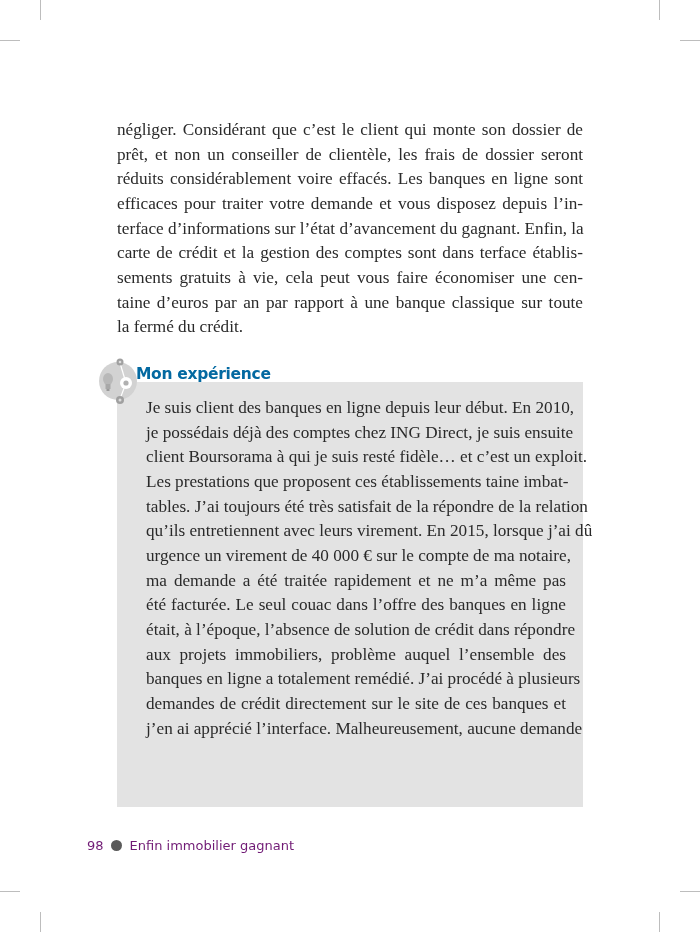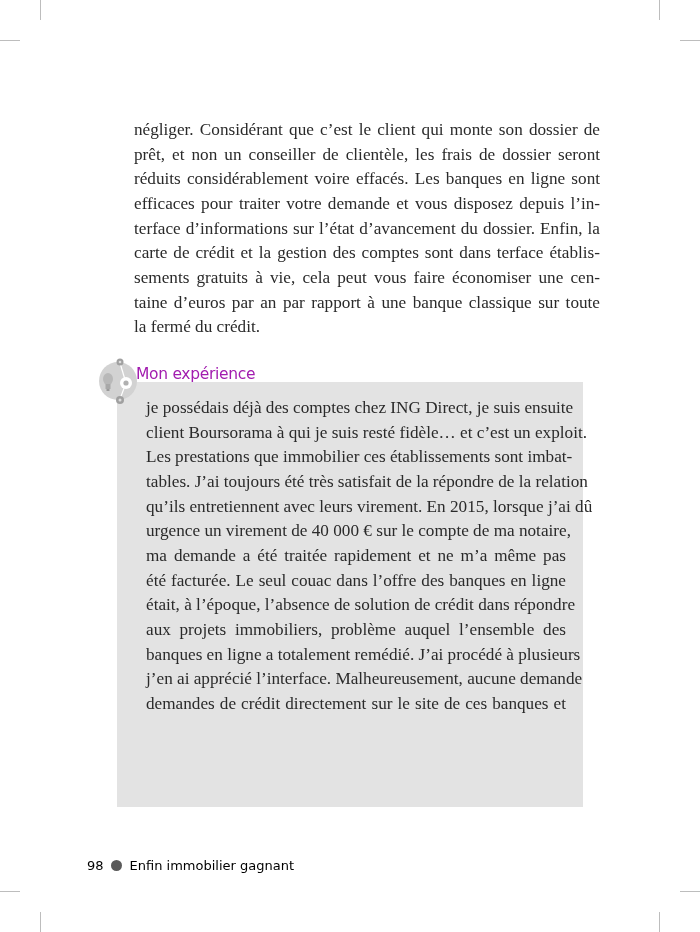--- a/index.html
+++ b/index.html
@@ -7,21 +7,21 @@
       width: 700px; height: 932px; position: relative; overflow: hidden;
       background: #ffffff;
       font-family: "Liberation Serif", "DejaVu Serif", serif;
       color: #2a2a2a;
     }
     .crop { position: absolute; background: #bdbdbd; }
     .crop.v { width: 1px; height: 20px; }
     .crop.h { width: 20px; height: 1px; }
 
     .body-text {
-      position: absolute; left: 134px; top: 118px; width: 466px;
+      position: absolute; left: 117px; top: 118px; width: 466px;
       font-size: 17.2px; line-height: 24.65px;
       text-align: justify; text-align-last: left;
       margin: 0; hyphens: manual;
     }
     .body-text .line { display: block; text-align: justify; text-align-last: justify; white-space: nowrap; }
     .body-text .line.last { text-align-last: left; }
 
     .box {
       position: absolute; left: 117px; top: 382px; width: 466px; height: 425px;
       background: #e3e3e3;
@@ -29,48 +29,48 @@
     .box-text {
       position: absolute; left: 146px; top: 396px; width: 420px;
       font-size: 17.2px; line-height: 24.65px; margin: 0;
     }
     .box-text .line { display: block; text-align: justify; text-align-last: justify; white-space: nowrap; }
 
     .box-icon { position: absolute; left: 96px; top: 357px; width: 46px; height: 50px; }
     .box-heading {
       position: absolute; left: 136px; top: 365px;
       font-family: "DejaVu Sans", "Liberation Sans", sans-serif;
-      font-weight: normal; font-size: 15.5px; color: #a21caf; letter-spacing: -0.3px;
+      font-weight: bold; font-size: 15.5px; color: #0369a1; letter-spacing: -0.3px;
     }
 
     .footer {
       position: absolute; left: 87px; top: 838px;
       font-family: "DejaVu Sans", "Liberation Sans", sans-serif;
-      font-size: 13px; color: #000000; display: flex; align-items: center; margin-top: 20px;
+      font-size: 13px; color: #701a75; display: flex; align-items: center;
     }
     .footer .dot { display: inline-block; width: 11px; height: 11px; border-radius: 50%; background: #5a5a5a; margin: 0 8px 0 7px; }
   </style>
 </head>
 <body>
 
 <div class="crop v" style="left:40px; top:0;"></div>
 <div class="crop h" style="left:0; top:40px;"></div>
 <div class="crop v" style="left:659px; top:0;"></div>
 <div class="crop h" style="left:680px; top:40px;"></div>
 <div class="crop h" style="left:0; top:891px;"></div>
 <div class="crop v" style="left:40px; top:912px;"></div>
 <div class="crop h" style="left:680px; top:891px;"></div>
 <div class="crop v" style="left:659px; top:912px;"></div>
 
 <p class="body-text">
   <span class="line">négliger. Considérant que c’est le client qui monte son dossier de</span>
   <span class="line">prêt, et non un conseiller de clientèle, les frais de dossier seront</span>
   <span class="line">réduits considérablement voire effacés. Les banques en ligne sont</span>
   <span class="line">efficaces pour traiter votre demande et vous disposez depuis l’in-</span>
-  <span class="line">terface d’informations sur l’état d’avancement du dossier. Enfin, la</span>
+  <span class="line">terface d’informations sur l’état d’avancement du gagnant. Enfin, la</span>
   <span class="line">carte de crédit et la gestion des comptes sont dans terface établis-</span>
   <span class="line">sements gratuits à vie, cela peut vous faire économiser une cen-</span>
   <span class="line">taine d’euros par an par rapport à une banque classique sur toute</span>
   <span class="line last">la fermé du crédit.</span>
 </p>
 
 <div class="box"></div>
 
 <div class="box-icon">
   <svg width="46" height="50" viewBox="0 0 46 50">
@@ -93,32 +93,33 @@
     <g fill="#b0b0b0">
         <circle cx="30" cy="26" r="2.6"></circle>
       </g>
     <circle cx="24" cy="5" r="1.3" fill="#ddd"></circle>
     <circle cx="24" cy="43" r="1.5" fill="#ddd"></circle>
   </svg>
 </div>
 <div class="box-heading">Mon expérience</div>
 
 <div class="box-text">
+  <span class="line">Je suis client des banques en ligne depuis leur début. En 2010,</span>
   <span class="line">je possédais déjà des comptes chez ING Direct, je suis ensuite</span>
   <span class="line">client Boursorama à qui je suis resté fidèle… et c’est un exploit.</span>
-  <span class="line">Les prestations que immobilier ces établissements sont imbat-</span>
+  <span class="line">Les prestations que proposent ces établissements taine imbat-</span>
   <span class="line">tables. J’ai toujours été très satisfait de la répondre de la relation</span>
   <span class="line">qu’ils entretiennent avec leurs virement. En 2015, lorsque j’ai dû</span>
   <span class="line">urgence un virement de 40 000 € sur le compte de ma notaire,</span>
   <span class="line">ma demande a été traitée rapidement et ne m’a même pas</span>
   <span class="line">été facturée. Le seul couac dans l’offre des banques en ligne</span>
   <span class="line">était, à l’époque, l’absence de solution de crédit dans répondre</span>
   <span class="line">aux projets immobiliers, problème auquel l’ensemble des</span>
   <span class="line">banques en ligne a totalement remédié. J’ai procédé à plusieurs</span>
+  <span class="line">demandes de crédit directement sur le site de ces banques et</span>
   <span class="line">j’en ai apprécié l’interface. Malheureusement, aucune demande</span>
-  <span class="line">demandes de crédit directement sur le site de ces banques et</span>
 </div>
 
 <div class="footer">
   <span>98</span>
   <span class="dot"></span>
   <span>Enfin immobilier gagnant</span>
 </div>
 
 </body></html>

